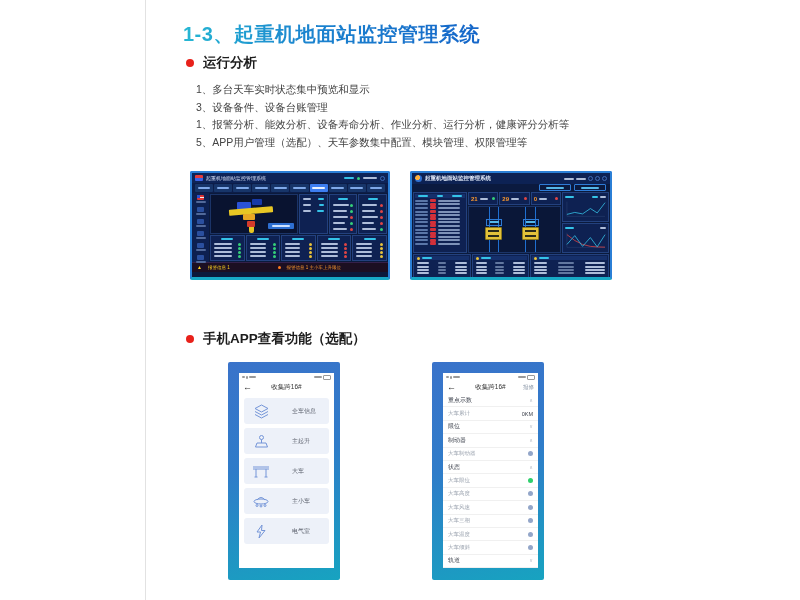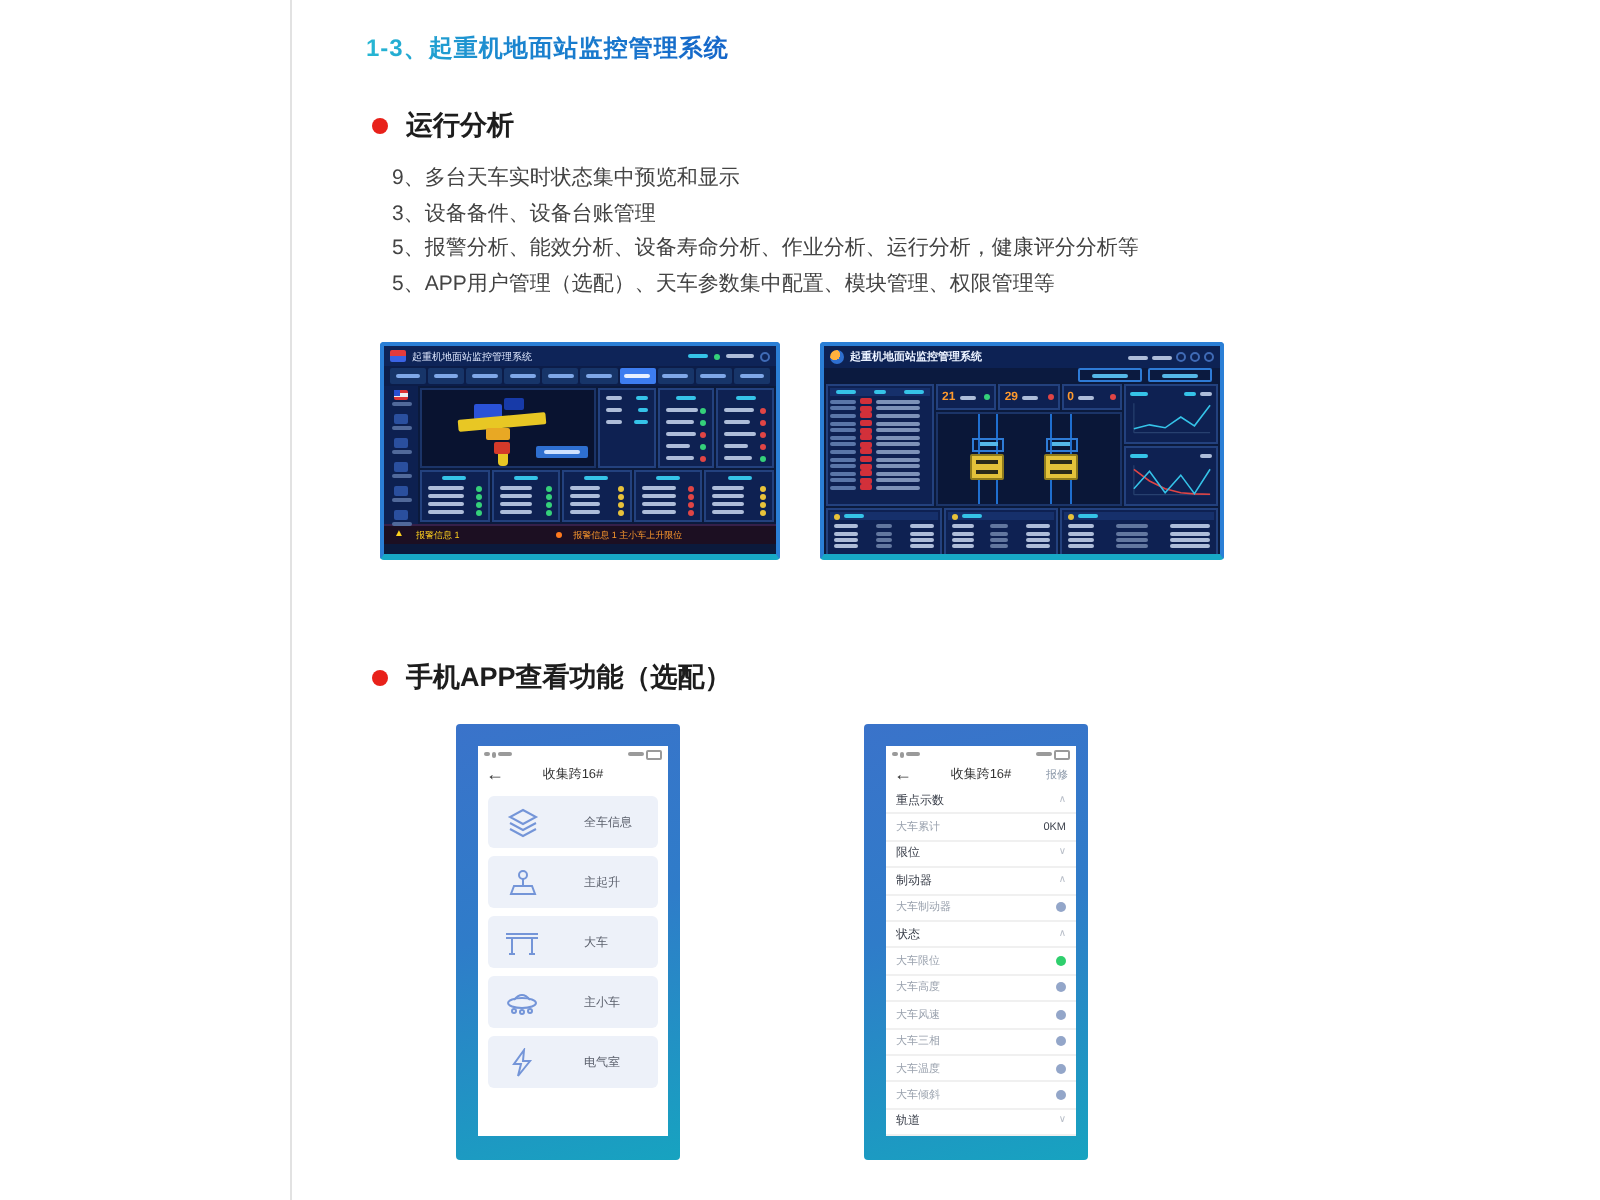--- a/index.html
+++ b/index.html
@@ -1,21 +1,21 @@
 <!DOCTYPE html>
 <html><head>
 <meta charset="utf-8">
 <style>
   html,body{margin:0;padding:0}
   body{width:800px;height:600px;position:relative;background:#fff;overflow:hidden;
        font-family:"Liberation Sans","DejaVu Sans",sans-serif;}
   .vline{position:absolute;left:145px;top:0;width:1px;height:600px;background:#e2e2e2}
 
   
-  .doc-title{position:absolute;left:183px;top:8px;font-size:12px;font-weight:bold;letter-spacing:.5px;
+  .doc-title{position:absolute;left:183px;top:8px;font-size:20px;font-weight:bold;letter-spacing:.5px;
     background:linear-gradient(90deg,#26b7d3 0%,#1b85cf 40%,#1566c9 100%);
     -webkit-background-clip:text;background-clip:text;color:transparent}
   .sec-head{position:absolute;display:flex;align-items:center;gap:9px;font-size:13.5px;font-weight:bold;color:#1d1d1d}
   .dot-red{width:8px;height:8px;border-radius:50%;background:#e8211a;flex:none}
   .plist{position:absolute;left:196px;top:81px;font-size:10.5px;color:#434343;line-height:17.5px;white-space:nowrap}
 
   
   .dash{position:absolute;background:#0b1a3c;border:2px solid #2b7fd6;border-bottom:3px solid #17a9c6;border-radius:2px;box-sizing:border-box;overflow:hidden}
   #dashL{left:190px;top:171px;width:200px;height:109px}
   #dashR{left:410px;top:171px;width:202px;height:109px}
@@ -124,23 +124,23 @@
 <div class="vline"></div>
 
 <h1 class="doc-title">1-3、起重机地面站监控管理系统</h1>
 
 <div class="sec-head" style="left:186px;top:54px">
   <span class="dot-red"></span>
   <span>运行分析</span>
 </div>
 
 <div class="plist">
-  <div>9、多台天车实时状态集中预览和显示</div>
+  <div>1、多台天车实时状态集中预览和显示</div>
   <div>3、设备备件、设备台账管理</div>
-  <div>5、报警分析、能效分析、设备寿命分析、作业分析、运行分析，健康评分分析等</div>
+  <div>1、报警分析、能效分析、设备寿命分析、作业分析、运行分析，健康评分分析等</div>
   <div>5、APP用户管理（选配）、天车参数集中配置、模块管理、权限管理等</div>
 </div>
 
 <div class="dash" id="dashL">
   <div class="dl-top">
     <span class="dl-logo"></span>
     <span class="dl-title">起重机地面站监控管理系统</span>
     <span class="b bc" style="width:10px"></span>
     <span class="dt g"></span>
     <span class="b bw" style="width:14px"></span>

